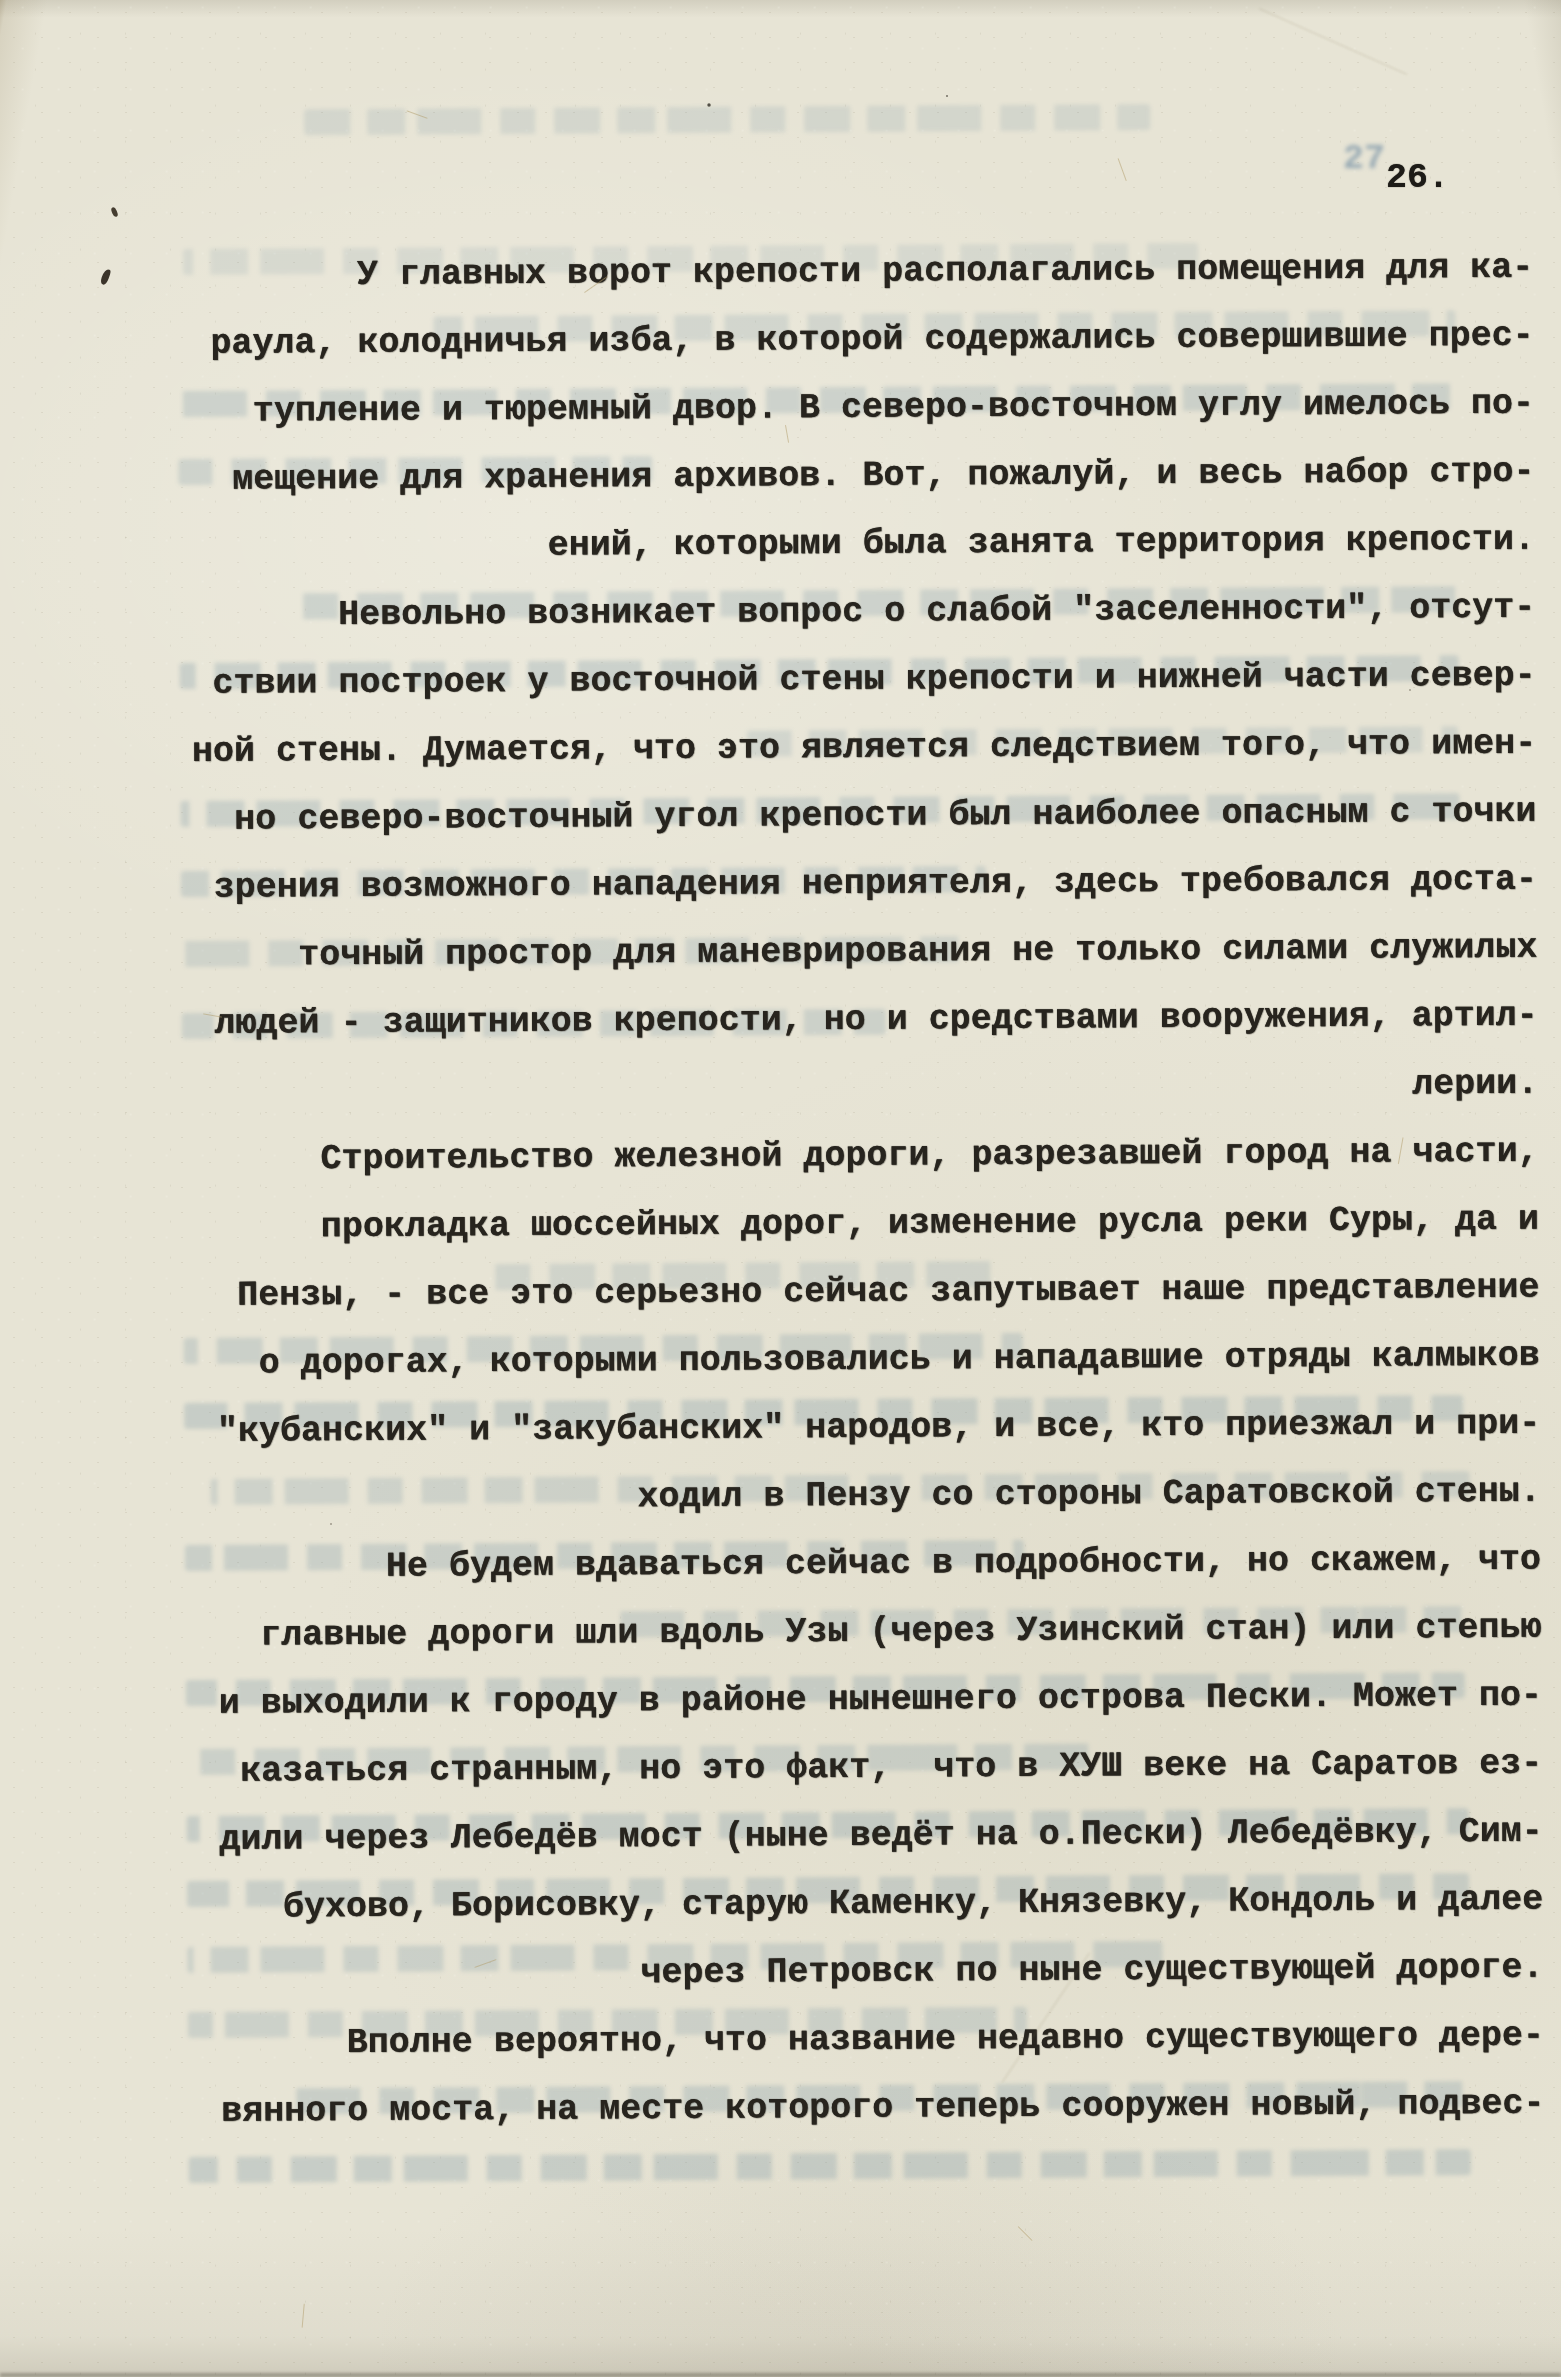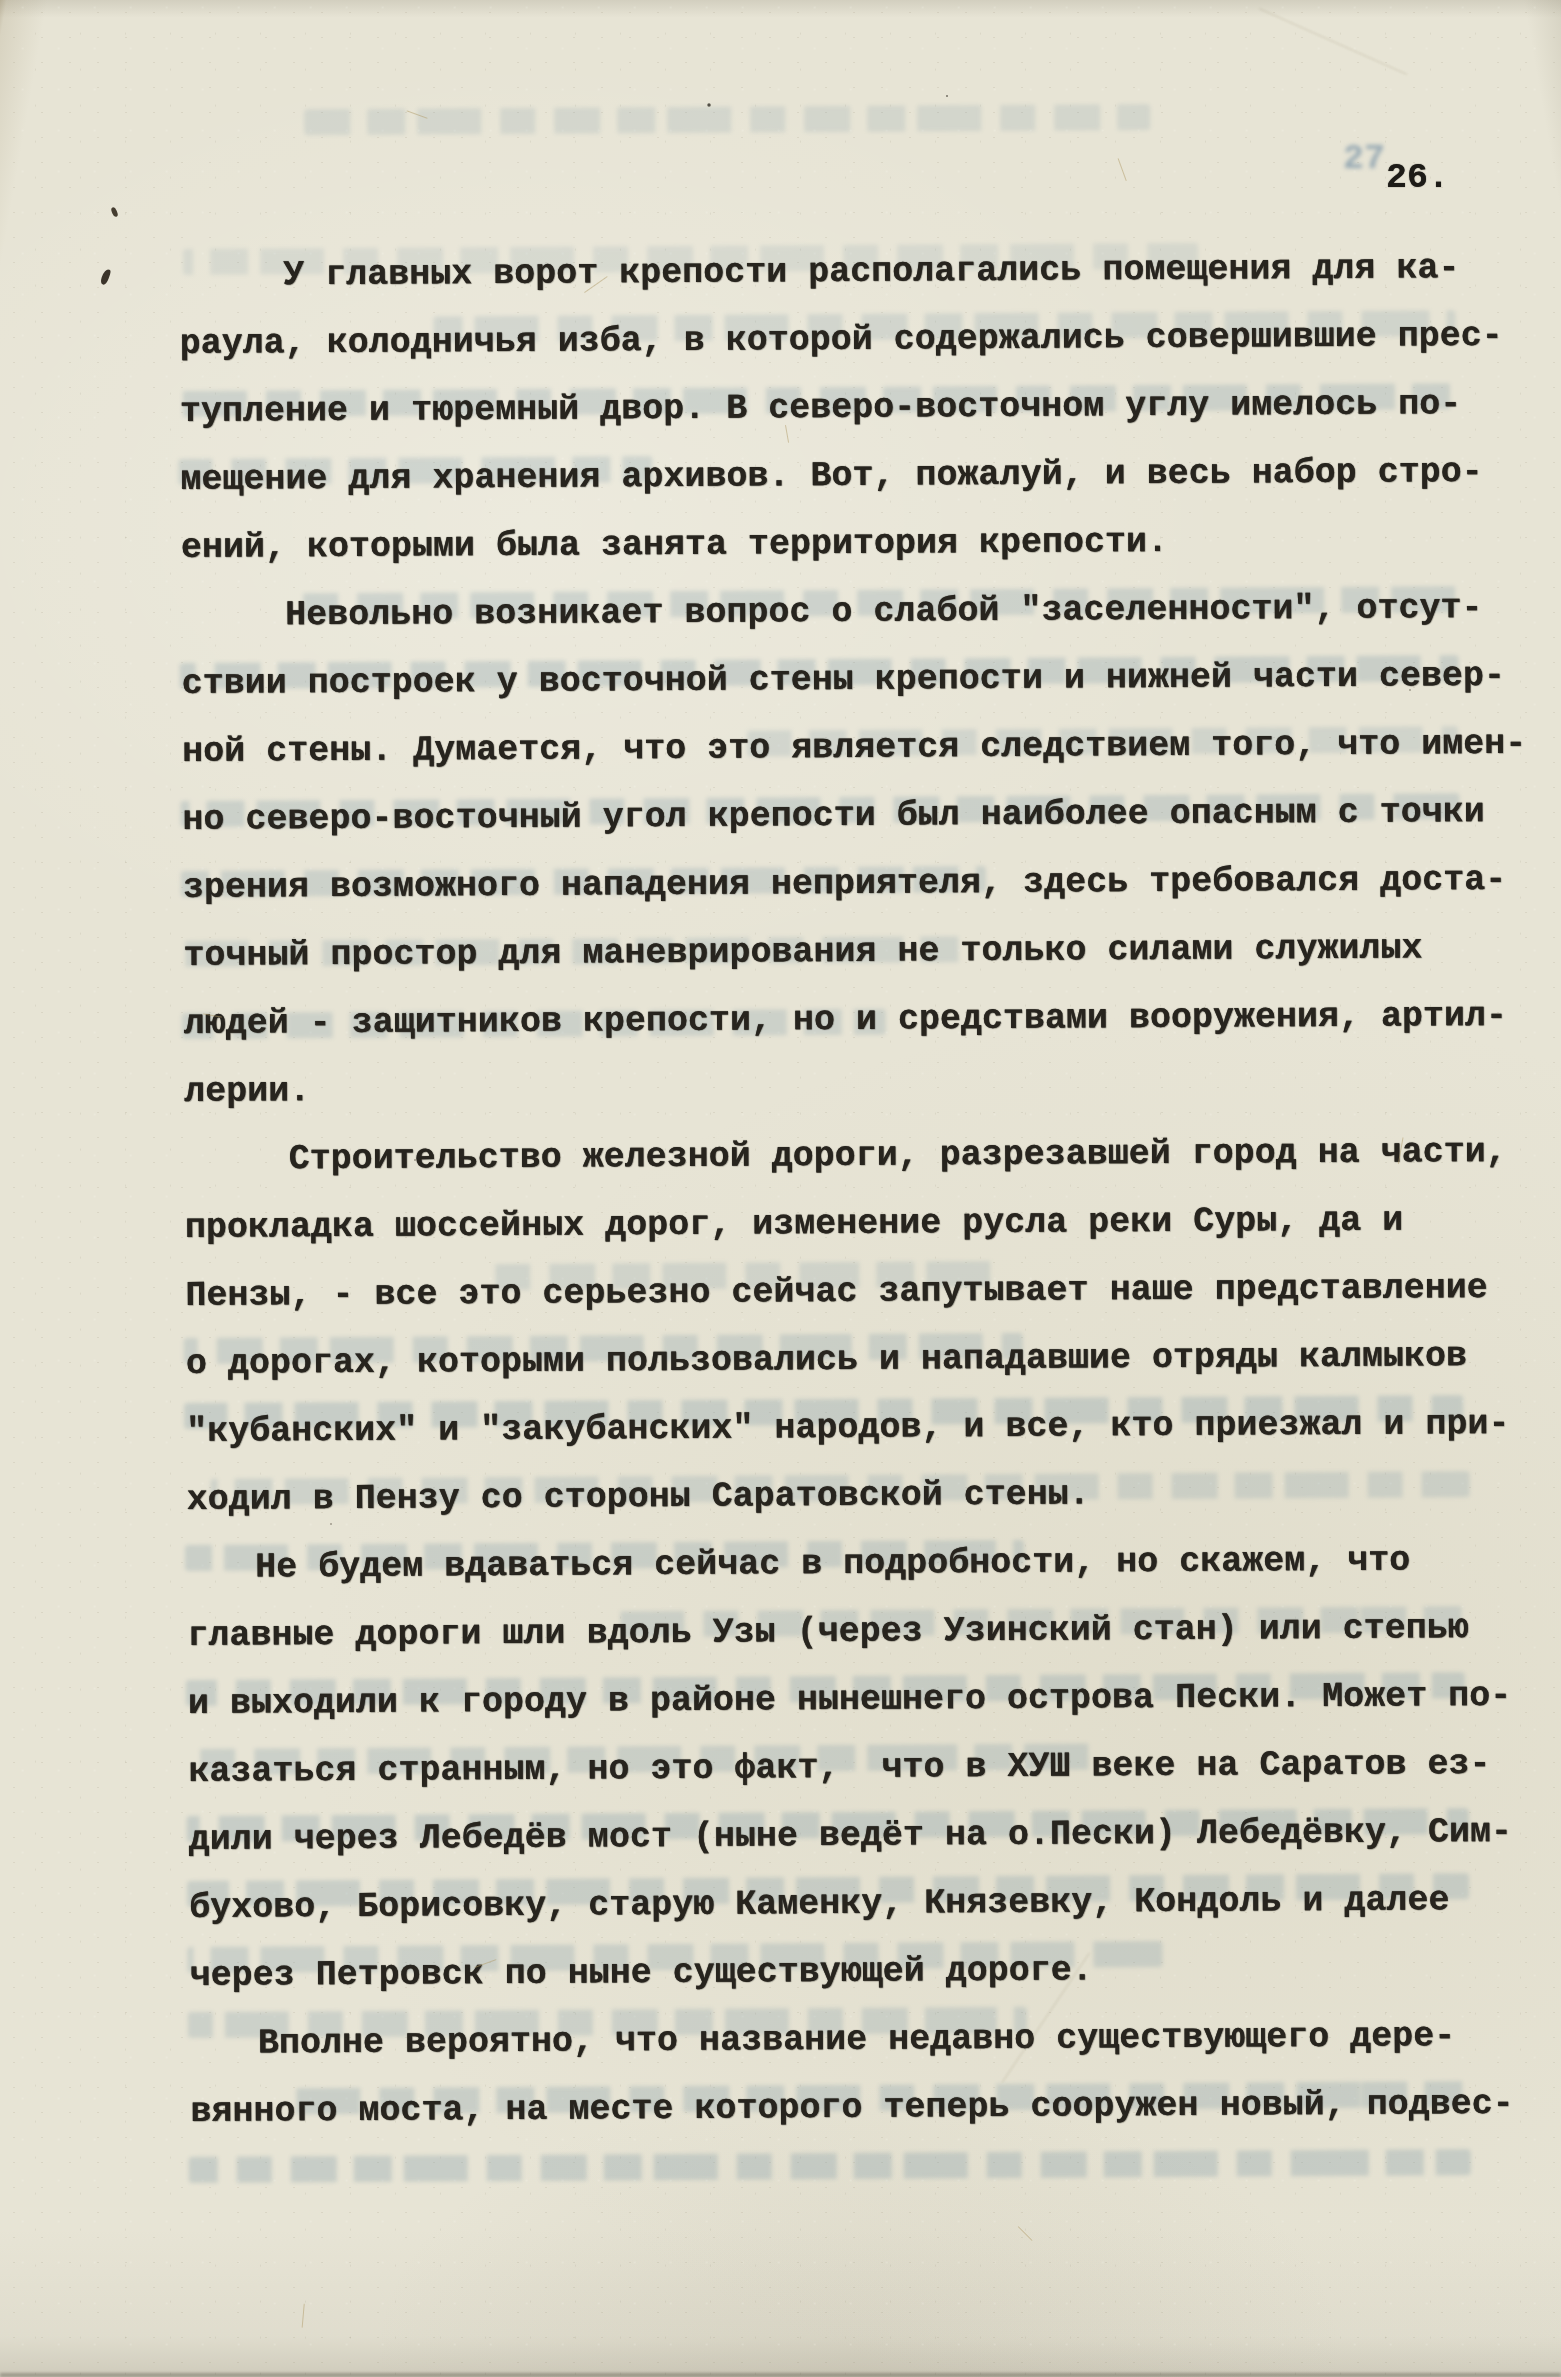--- a/index.html
+++ b/index.html
@@ -13,20 +13,21 @@
     position:absolute;inset:0;
     background-color:#e7e4d5;
     background-image:
       linear-gradient(100deg, rgba(138,122,86,.38) 0px, rgba(138,122,86,.16) 6.8px, rgba(138,122,86,0) 47px),
       linear-gradient(-100deg, rgba(125,118,96,.16) 0px, rgba(125,118,96,0) 37px),
       linear-gradient(180deg, rgba(118,112,92,.18) 0px, rgba(118,112,92,0) 17.6px),
       linear-gradient(0deg, rgba(108,102,84,.20) 0px, rgba(108,102,84,.06) 41px, rgba(108,102,84,0) 149px),
       radial-gradient(1015px 677px at 34% 22%, rgba(255,255,250,.22), rgba(255,255,250,0) 70%),
       radial-gradient(1218px 947px at 78% 72%, rgba(186,178,146,.14), rgba(186,178,146,0) 75%),
       radial-gradient(609px 338px at 55% 99%, rgba(150,143,120,.12), rgba(150,143,120,0) 80%);
+    text-align: right;
   }
   .grain{
     position:absolute;inset:0;
     background-image:
       radial-gradient(rgba(128,117,88,.13) 0.7px, rgba(0,0,0,0) 1.1px),
       radial-gradient(rgba(108,100,76,.10) 0.7px, rgba(0,0,0,0) 1.2px),
       radial-gradient(rgba(255,255,248,.18) 0.7px, rgba(0,0,0,0) 1.2px);
     background-size:28px 25px, 45px 36px, 36px 41px;
     background-position:0 0, 13px 15.6px, 4.7px 28px;
   }

